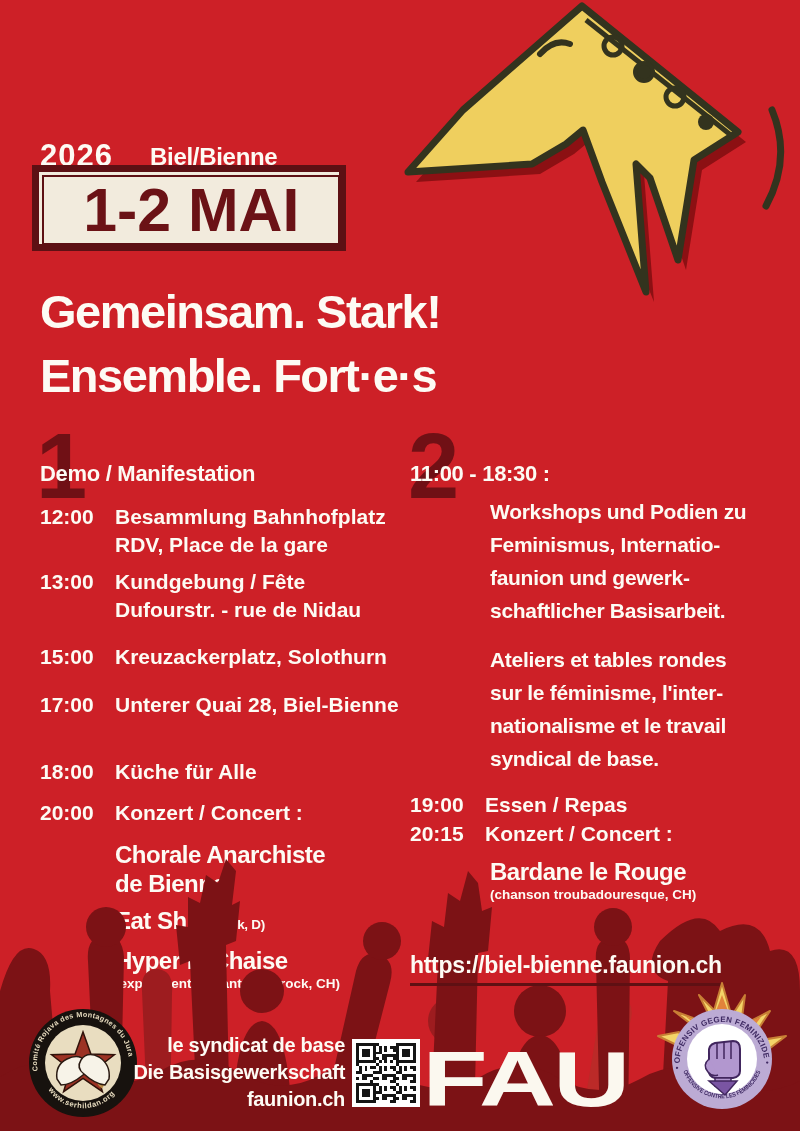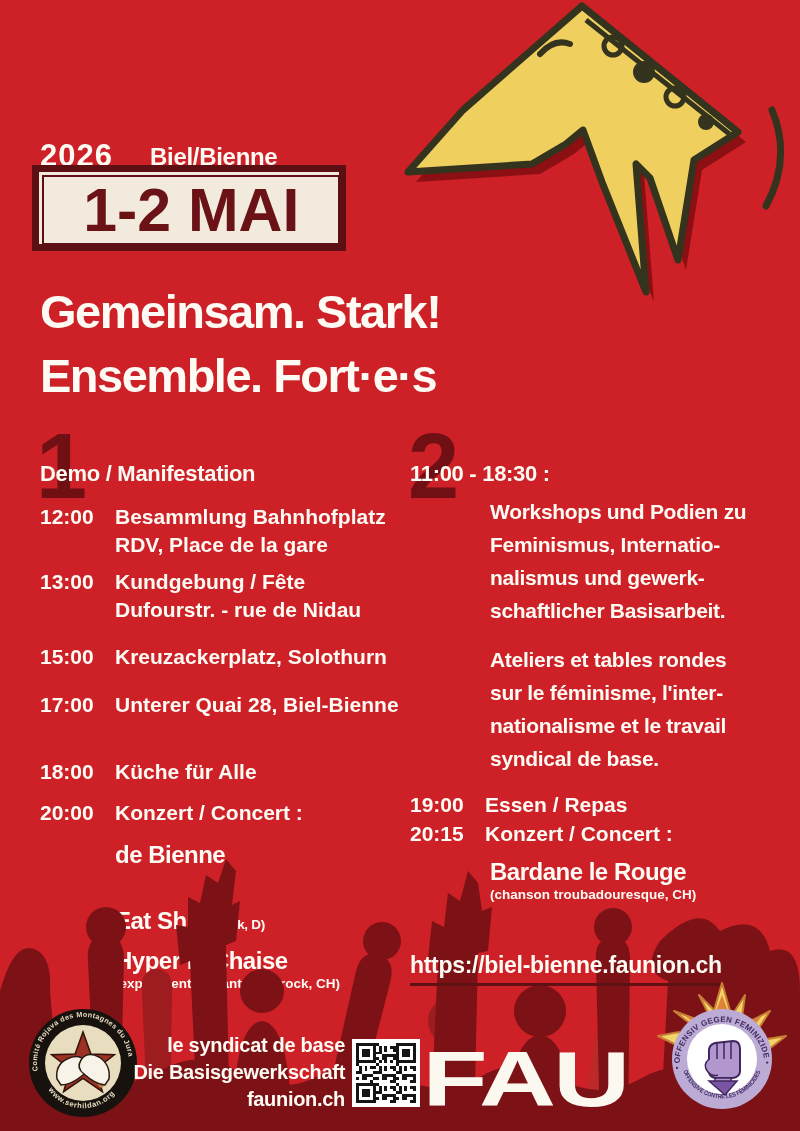--- a/index.html
+++ b/index.html
@@ -113,37 +113,38 @@
       </div>
   </div>
   <div class="row c1" style="top:799px">
     <div class="time">20:00</div>
     <div class="body">
         <div>Konzert / Concert :</div>
       </div>
   </div>
 
   <div class="t bandname" style="left:115px;top:840px">
+    <div>Chorale Anarchiste</div>
     <div>de Bienne</div>
   </div>
   <div class="t" style="left:115px;top:906px">
     <span class="bandname">Eat Shit</span><span class="inline-note">(Punk, D)</span>
   </div>
   <div class="t" style="left:115px;top:946px">
     <div class="bandname">Hyper la Chaise</div>
     <div class="bandnote">(experimental avant-prog rock, CH)</div>
   </div>
 
   <div class="t bignum n2">2</div>
   <div class="t" style="left:410px;top:460px;font-size:22px;z-index:5">11:00 - 18:30 :</div>
 
   <div class="t para" style="top:495px">
     <div>Workshops und Podien zu</div>
     <div>Feminismus, Internatio-</div>
-    <div>nalismus und gewerk-</div>
+    <div>faunion und gewerk-</div>
     <div>schaftlicher Basisarbeit.</div>
   </div>
   <div class="t para" style="top:643px">
     <div>Ateliers et tables rondes</div>
     <div>sur le féminisme, l'inter-</div>
     <div>nationalisme et le travail</div>
     <div>syndical de base.</div>
   </div>
 
   <div class="row c2" style="top:791px">

